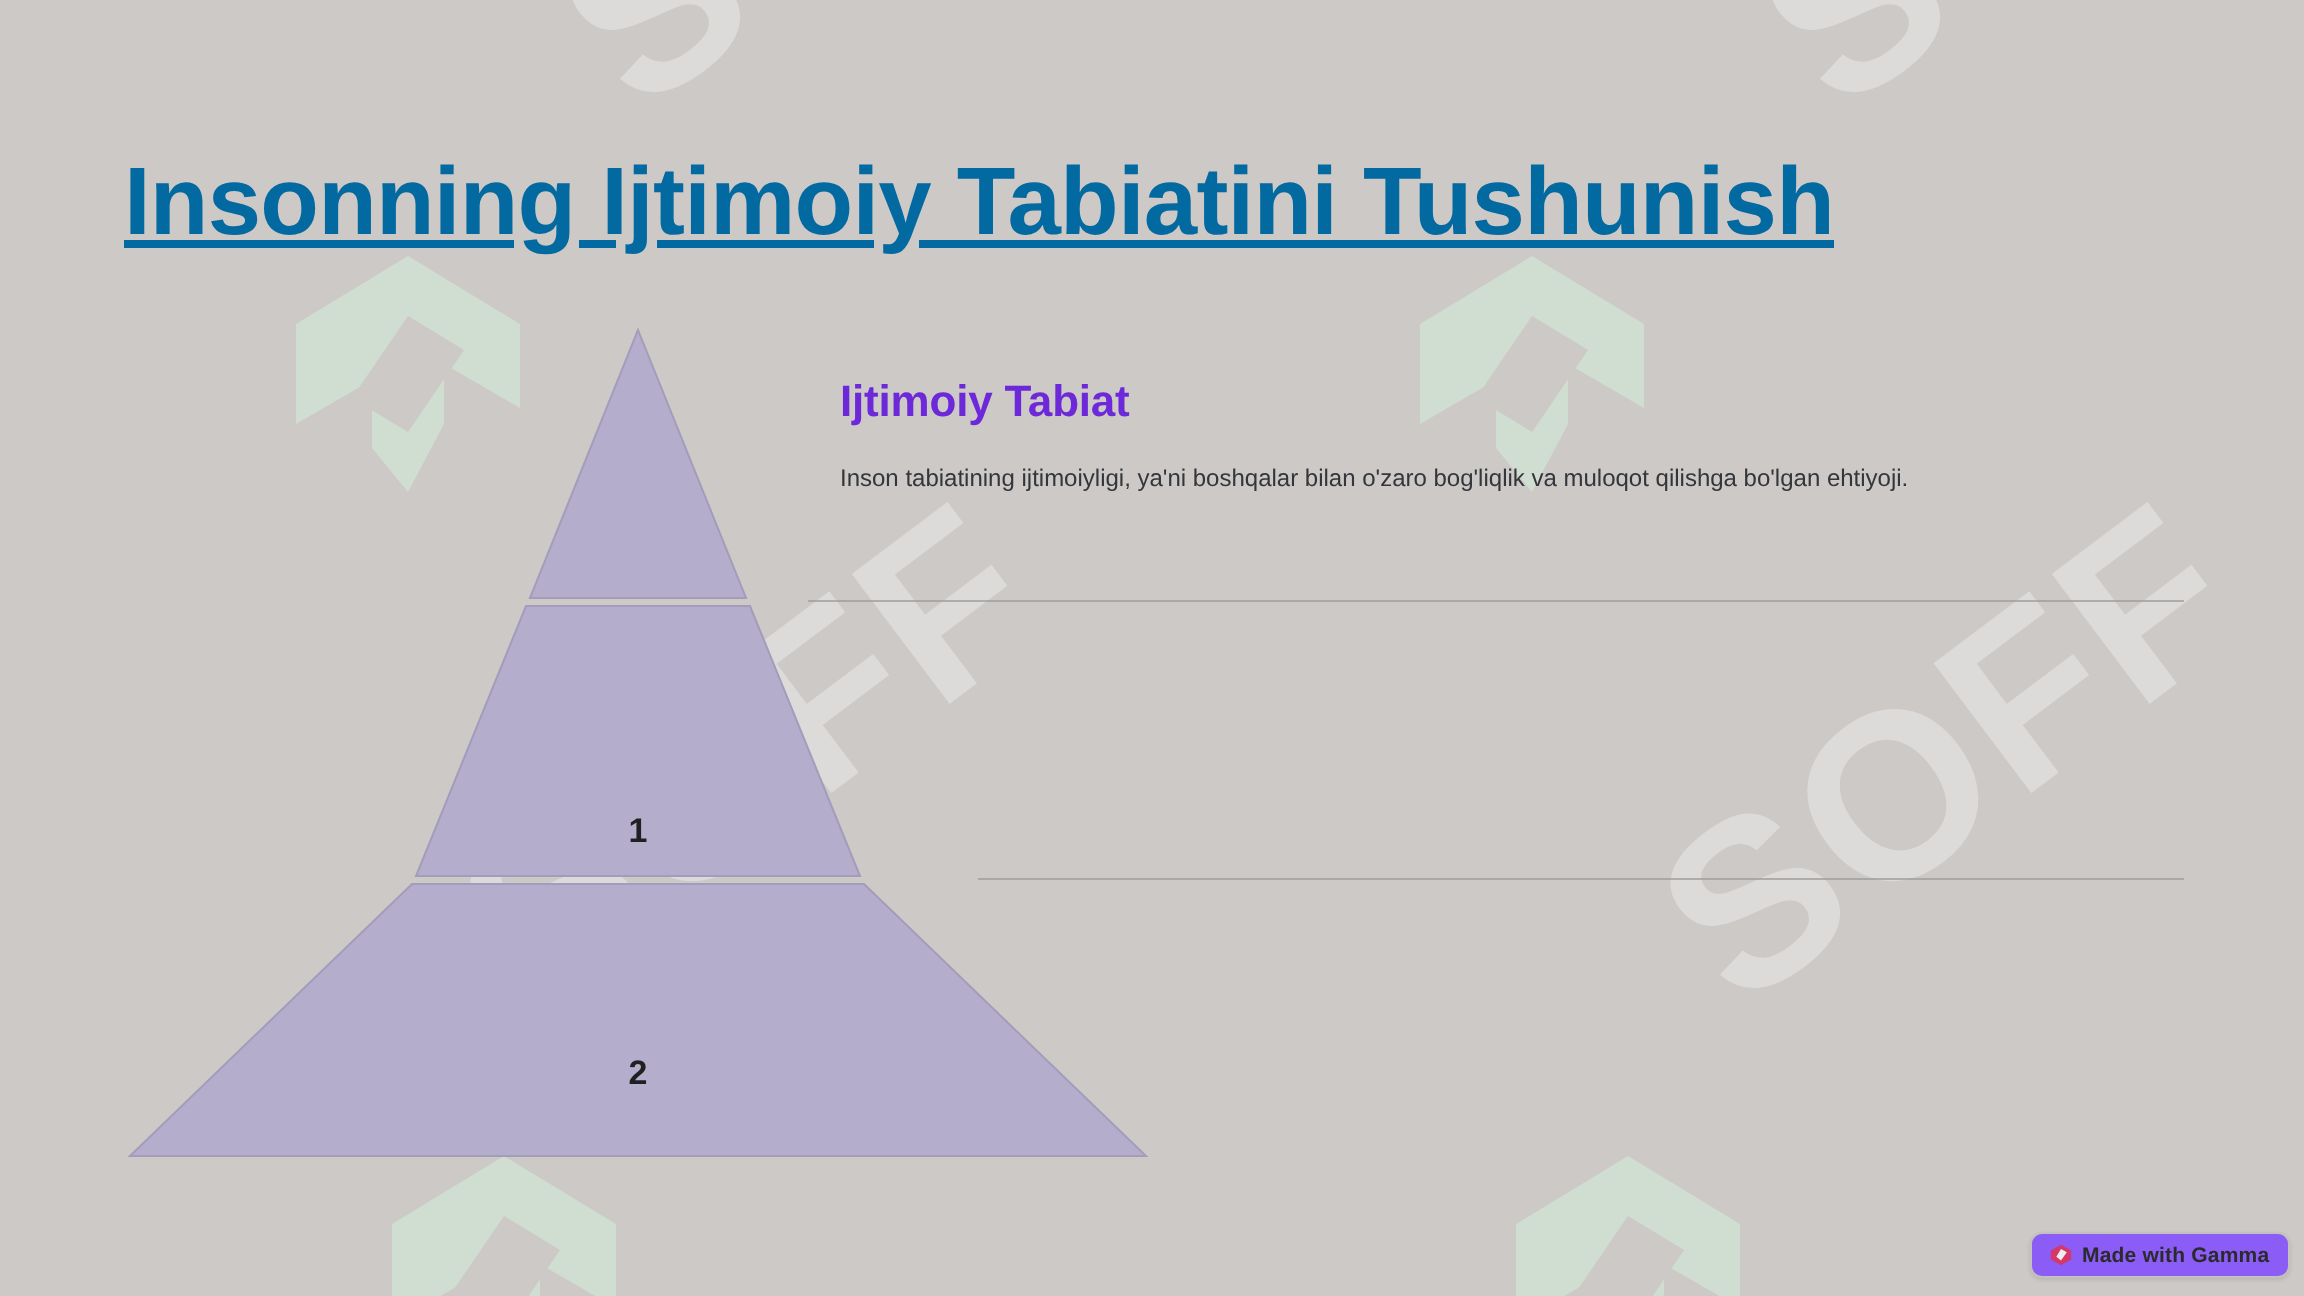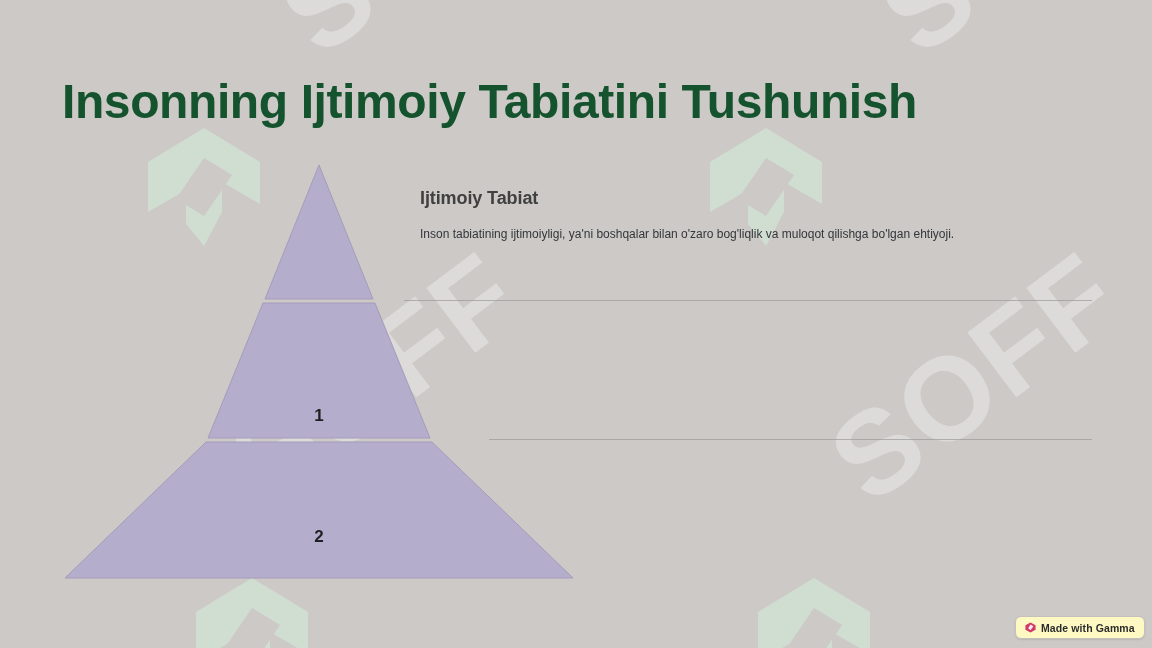--- a/index.html
+++ b/index.html
@@ -54,23 +54,24 @@
 
   
   .title {
     position: absolute;
     left: 62px;
     top: 72px;
     width: 1040px;
     font-size: 48px;
     line-height: 60px;
     font-weight: 700;
-    color: #14532d;
+    color: #0369a1;
     letter-spacing: -0.4px;
     z-index: 3;
+    text-decoration: underline;
   }
 
   
   .pyramid {
     position: absolute;
     left: 55px;
     top: 158px;
     width: 530px;
     height: 430px;
     z-index: 2;
@@ -94,23 +95,23 @@
   .rows {
     position: absolute;
     left: 0; top: 0;
     width: 1152px; height: 648px;
     z-index: 2;
   }
 
   .row { position: absolute; }
 
   .row-title {
-    font-size: 18px;
-    font-weight: 700;
-    color: #404040;
+    font-size: 22px;
+    font-weight: 700;
+    color: #6d28d9;
     letter-spacing: -0.1px;
     margin-bottom: 13px;
   }
 
   .row-body {
     font-size: 12px;
     line-height: 25px;
     color: #33363b;
   }
 
@@ -132,21 +133,21 @@
   
   .badge {
     position: absolute;
     left: 1015px;
     top: 616px;
     height: 23px;
     display: flex;
     align-items: center;
     gap: 5px;
     padding: 0 9px;
-    background: #fef9c3;
+    background: #8b5cf6;
     border: 1px solid #c3c0bd;
     border-radius: 6px;
     box-shadow: 0 1px 2px rgba(0,0,0,.10);
     z-index: 6;
   }
 
   .badge-label {
     font-size: 10.5px;
     font-weight: 700;
     color: #2b2b2e;

